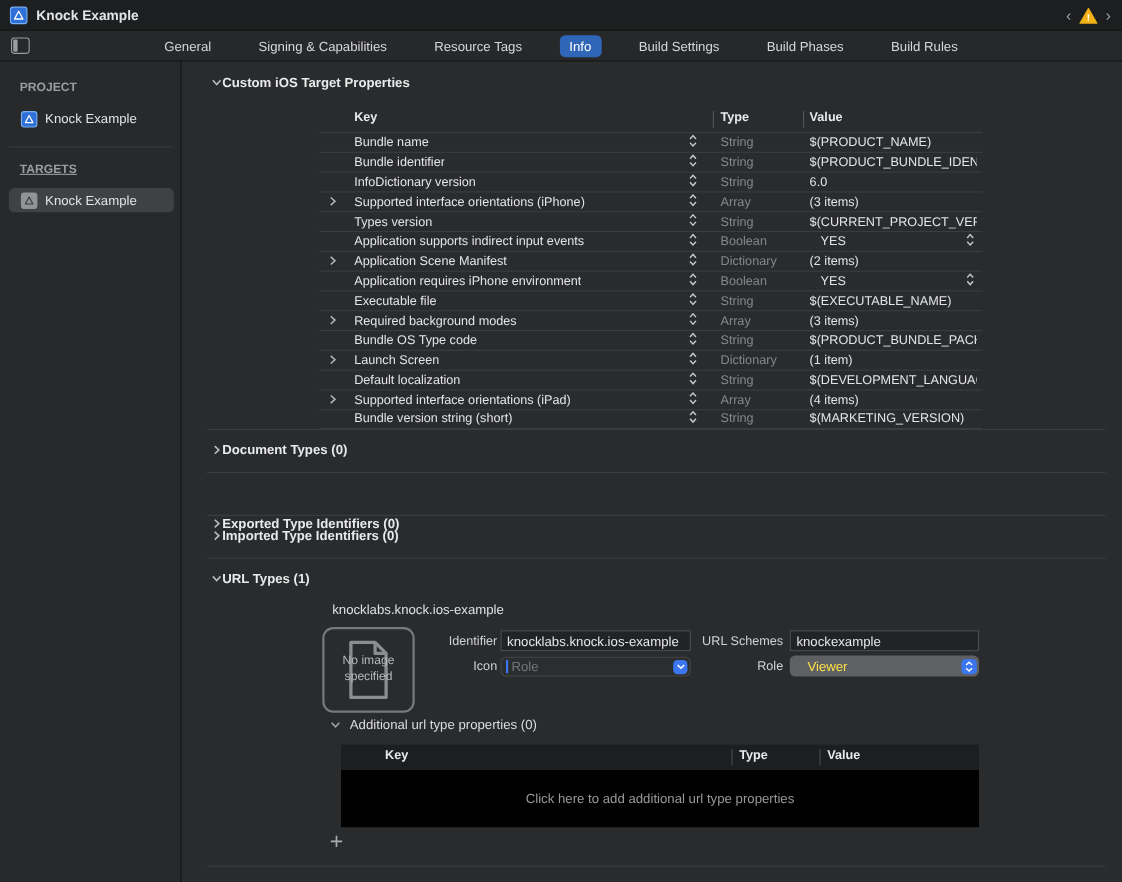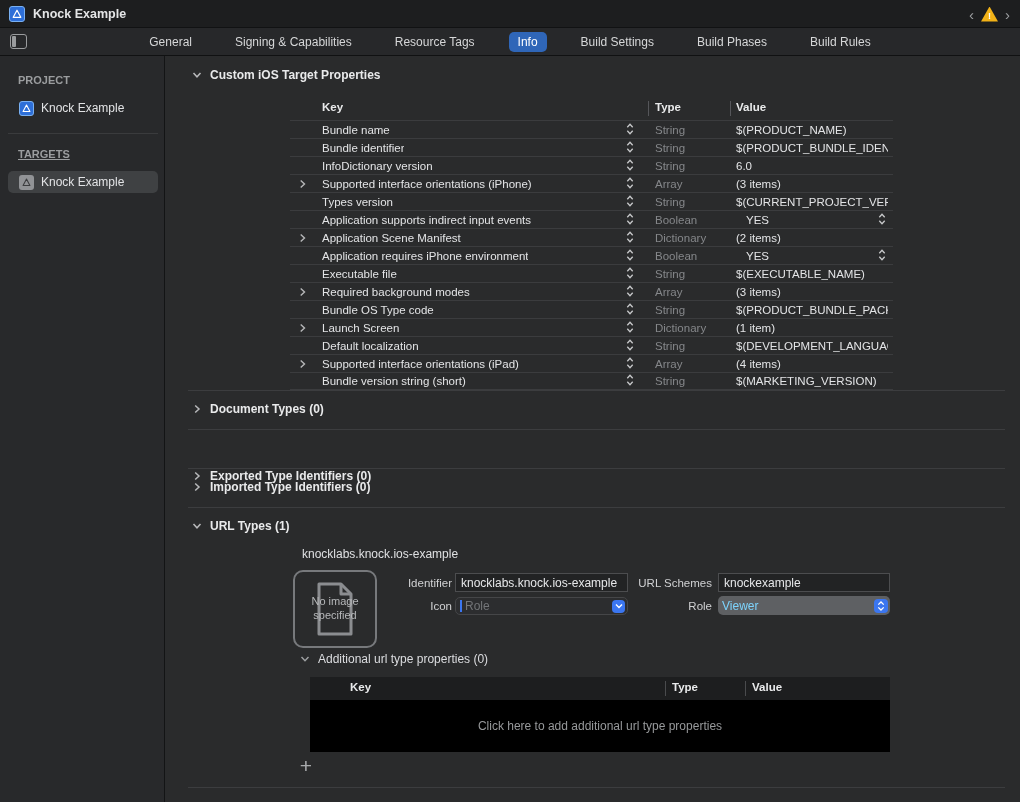--- a/index.html
+++ b/index.html
@@ -30,21 +30,21 @@
   .side-item { position:absolute; left:8px; width:150px; height:22px; display:flex; align-items:center; border-radius:5px; }
   .side-item.selected { background:#3f4143; }
   .side-item .mini-icon { width:15px; height:15px; margin-left:11px; border-radius:3px; display:flex; align-items:center; justify-content:center; flex:none; }
   .mini-icon.blue { background:#2e6fd8; border:1px solid #79b0f2; }
   .mini-icon.gray { background:#919396; }
   .side-item .lbl { margin-left:7px; font-size:12px; color:#e2e3e5; white-space:nowrap; }
   .side-divider { position:absolute; left:8px; width:150px; height:1px; background:#3a3b3d; }
 
   
   .content { position:absolute; left:166px; top:56px; width:854px; height:746px; background:#2a2b2c; }
-  .sec-title { position:absolute; display:flex; align-items:center; gap:8px; font-size:12px; font-weight:bold; color:#e9eaeb; }
+  .sec-title { position:absolute; display:flex; align-items:center; gap:0; font-size:12px; font-weight:bold; color:#e9eaeb; }
   .chev { display:inline-flex; }
   .divider { position:absolute; left:22px; width:817px; height:1px; background:#3c3d3f; }
 
   
   .ptable { position:absolute; left:124px; top:42px; width:603px; }
   .phead { position:relative; height:22px; }
   .phead .h { position:absolute; top:3px; font-size:11.5px; font-weight:bold; color:#e9eaeb; }
   .vsep { position:absolute; top:3px; width:1px; height:15px; background:#55565a; }
   .prow { position:relative; height:18px; border-top:1px solid #3b3c3e; }
   .prow:last-child { border-bottom:1px solid #3b3c3e; }
@@ -65,21 +65,21 @@
   .img-well svg { position:absolute; }
   .img-well .ph-text { position:relative; font-size:11px; color:#b7b9bb; text-align:center; line-height:1.25; width:58px; }
 
   .f-label { position:absolute; font-size:11.5px; color:#d0d1d3; text-align:right; }
   .t-field { position:absolute; height:19px; background:#222324; border:1px solid #4c4d4f; font-size:12px; color:#e6e7e9; display:flex; align-items:center; padding-left:5px; white-space:nowrap; overflow:hidden; }
   .combo { position:absolute; height:18px; background:#2c2d2f; border:1px solid #454648; border-radius:5px; display:flex; align-items:center; }
   .combo .caret { width:2px; height:12px; background:#3b76f0; margin-left:4px; }
   .combo .ph { margin-left:3px; font-size:12px; color:#737578; }
   .combo .btn { position:absolute; right:2px; top:1.5px; width:13px; height:13px; border-radius:4px; background:#3b76f0; display:flex; align-items:center; justify-content:center; }
   .popup { position:absolute; height:19px; background:#5e6063; border-radius:5px; display:flex; align-items:center; }
-  .popup .val { margin-left:4px; font-size:12px; color:#7dd3fc; }
+  .popup .val { margin-left:16px; font-size:12px; color:#fde047; }
   .popup .btn { position:absolute; right:2.5px; top:2.5px; width:14px; height:14px; border-radius:4px; background:#3b76f0; display:flex; align-items:center; justify-content:center; }
 
   .add-head { position:absolute; display:flex; align-items:center; gap:8px; font-size:12px; color:#dcdde0; }
 
   .atable { position:absolute; left:144px; top:621px; width:580px; }
   .ahead { position:relative; height:23px; background:#1d1e1f; }
   .ahead .h { position:absolute; top:4px; font-size:11.5px; font-weight:bold; color:#e9eaeb; }
   .ahead .vsep { top:4px; background:#4a4b4d; }
   .abody { height:52px; background:#000000; display:flex; align-items:center; justify-content:center; }
   .abody .msg { font-size:12px; color:#97999b; }

